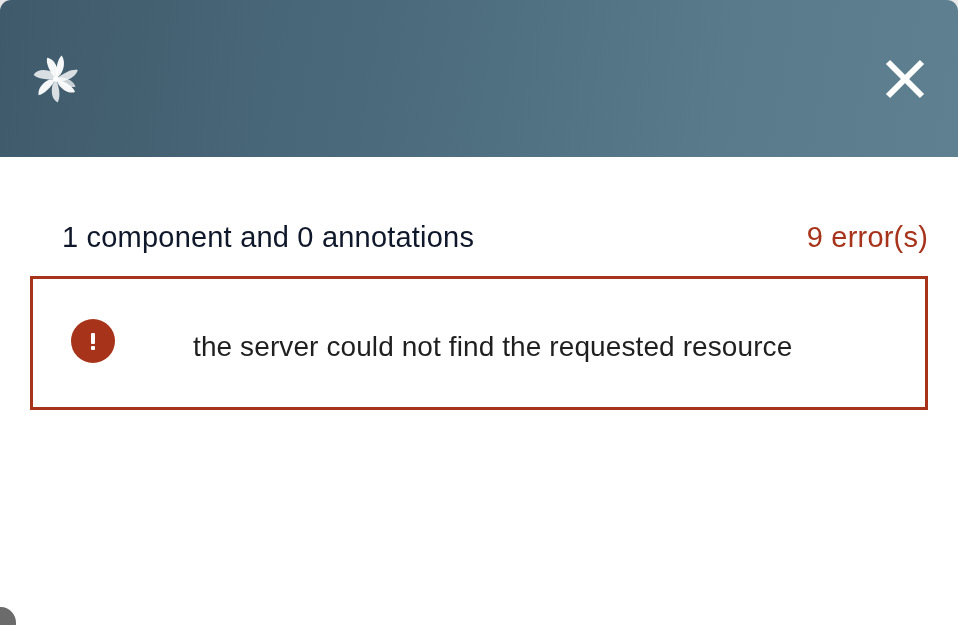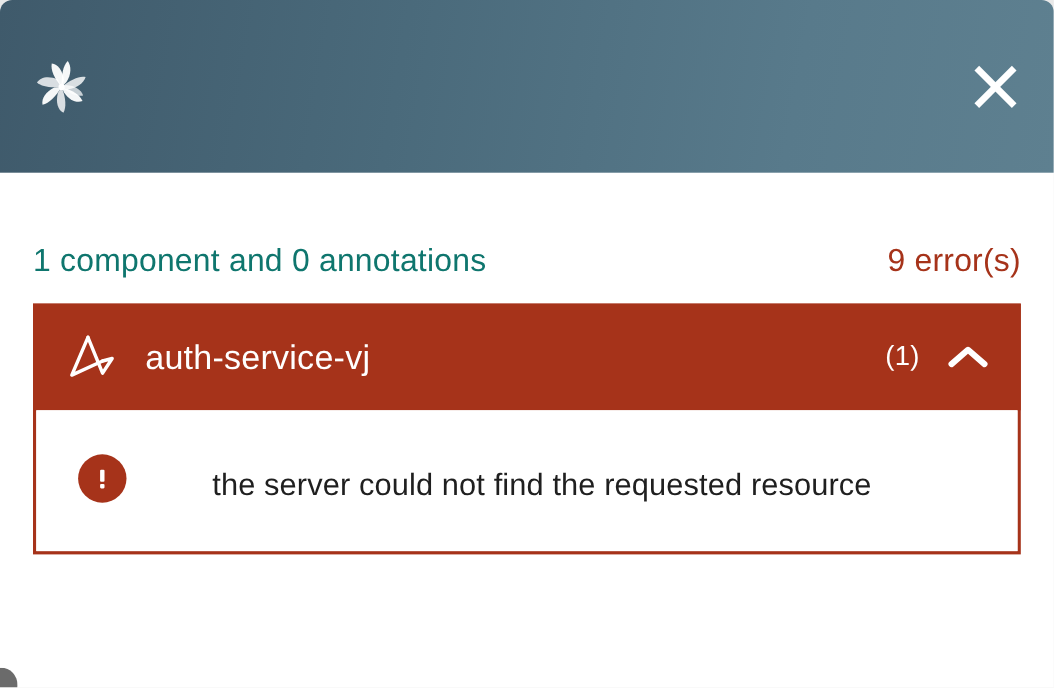--- a/index.html
+++ b/index.html
@@ -80,23 +80,24 @@
   #summary-row {
     display: flex;
     align-items: baseline;
     justify-content: space-between;
     padding-top: 64px;
     padding-bottom: 22px;
   }
 
   #summary-counts {
     font-size: 29px;
-    color: #0f766e;
+    color: #0f172a;
     font-weight: 400;
     letter-spacing: 0.2px;
+    margin-left: 32px;
   }
 
   #error-count {
     font-size: 29px;
     color: #a6331a;
     font-weight: 400;
     letter-spacing: 0.2px;
   }
 
   
@@ -240,40 +241,20 @@
 
   <div id="modal-body">
 
     <div id="summary-row">
       <div id="summary-counts">1 component and 0 annotations</div>
       <div id="error-count">9 error(s)</div>
     </div>
 
     <div class="component-card">
 
-      <div class="component-head">
-        <span>
-          <svg class="component-icon" viewBox="0 0 54 48" aria-hidden="true">
-            <path d="M21.5 4 L5.5 41.5 L36 27.5" fill="none" stroke="#ffffff" stroke-width="3.4" stroke-linejoin="round" stroke-linecap="round"></path>
-            <path d="M21.5 4 L36 39.5 L45.5 25 L36 27.5" fill="none" stroke="#ffffff" stroke-width="3.4" stroke-linejoin="round" stroke-linecap="round"></path>
-          </svg>
-        </span>
-
-        <span class="component-name">auth-service-vj</span>
-
-        <span class="component-badge">(1)</span>
-
-        <button class="chevron-btn" aria-label="Collapse">
-          <span>
-            <svg width="40" height="26" viewBox="0 0 40 26" aria-hidden="true">
-              <polyline points="5,19 20,6 35,19" fill="none" stroke="#ffffff" stroke-width="5.5" stroke-linecap="round" stroke-linejoin="round"></polyline>
-            </svg>
-          </span>
-        </button>
-      </div>
 
       <div class="component-body">
         <div class="error-row">
           <span class="error-badge">
             <svg width="26" height="26" viewBox="0 0 26 26" aria-hidden="true">
               <rect x="11" y="5" width="4" height="11" rx="1" fill="#ffffff"></rect>
               <rect x="11" y="18" width="4" height="4" rx="1" fill="#ffffff"></rect>
             </svg>
           </span>
           <span class="error-text">the server could not find the requested resource</span>

